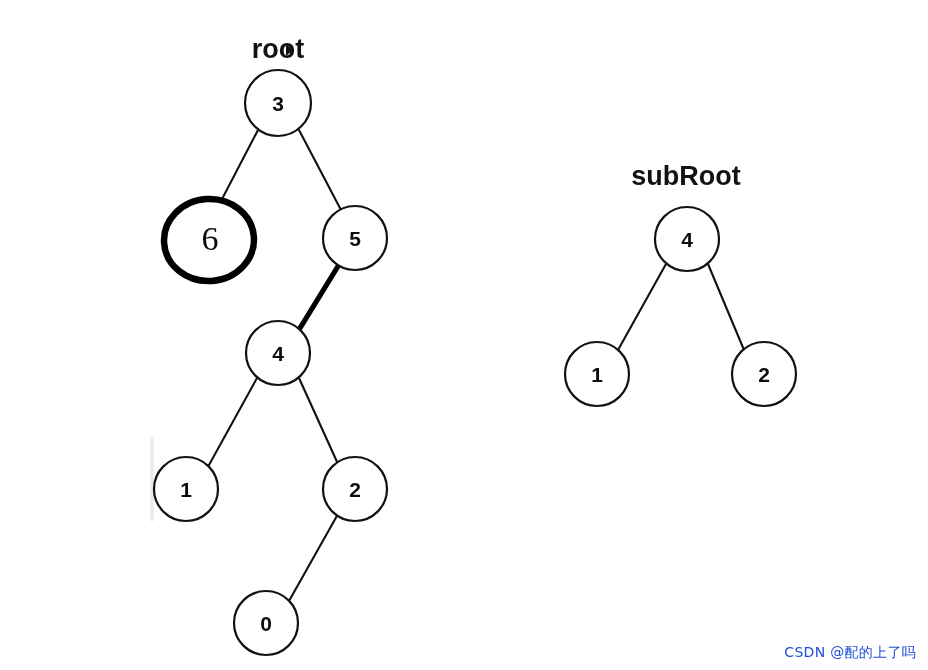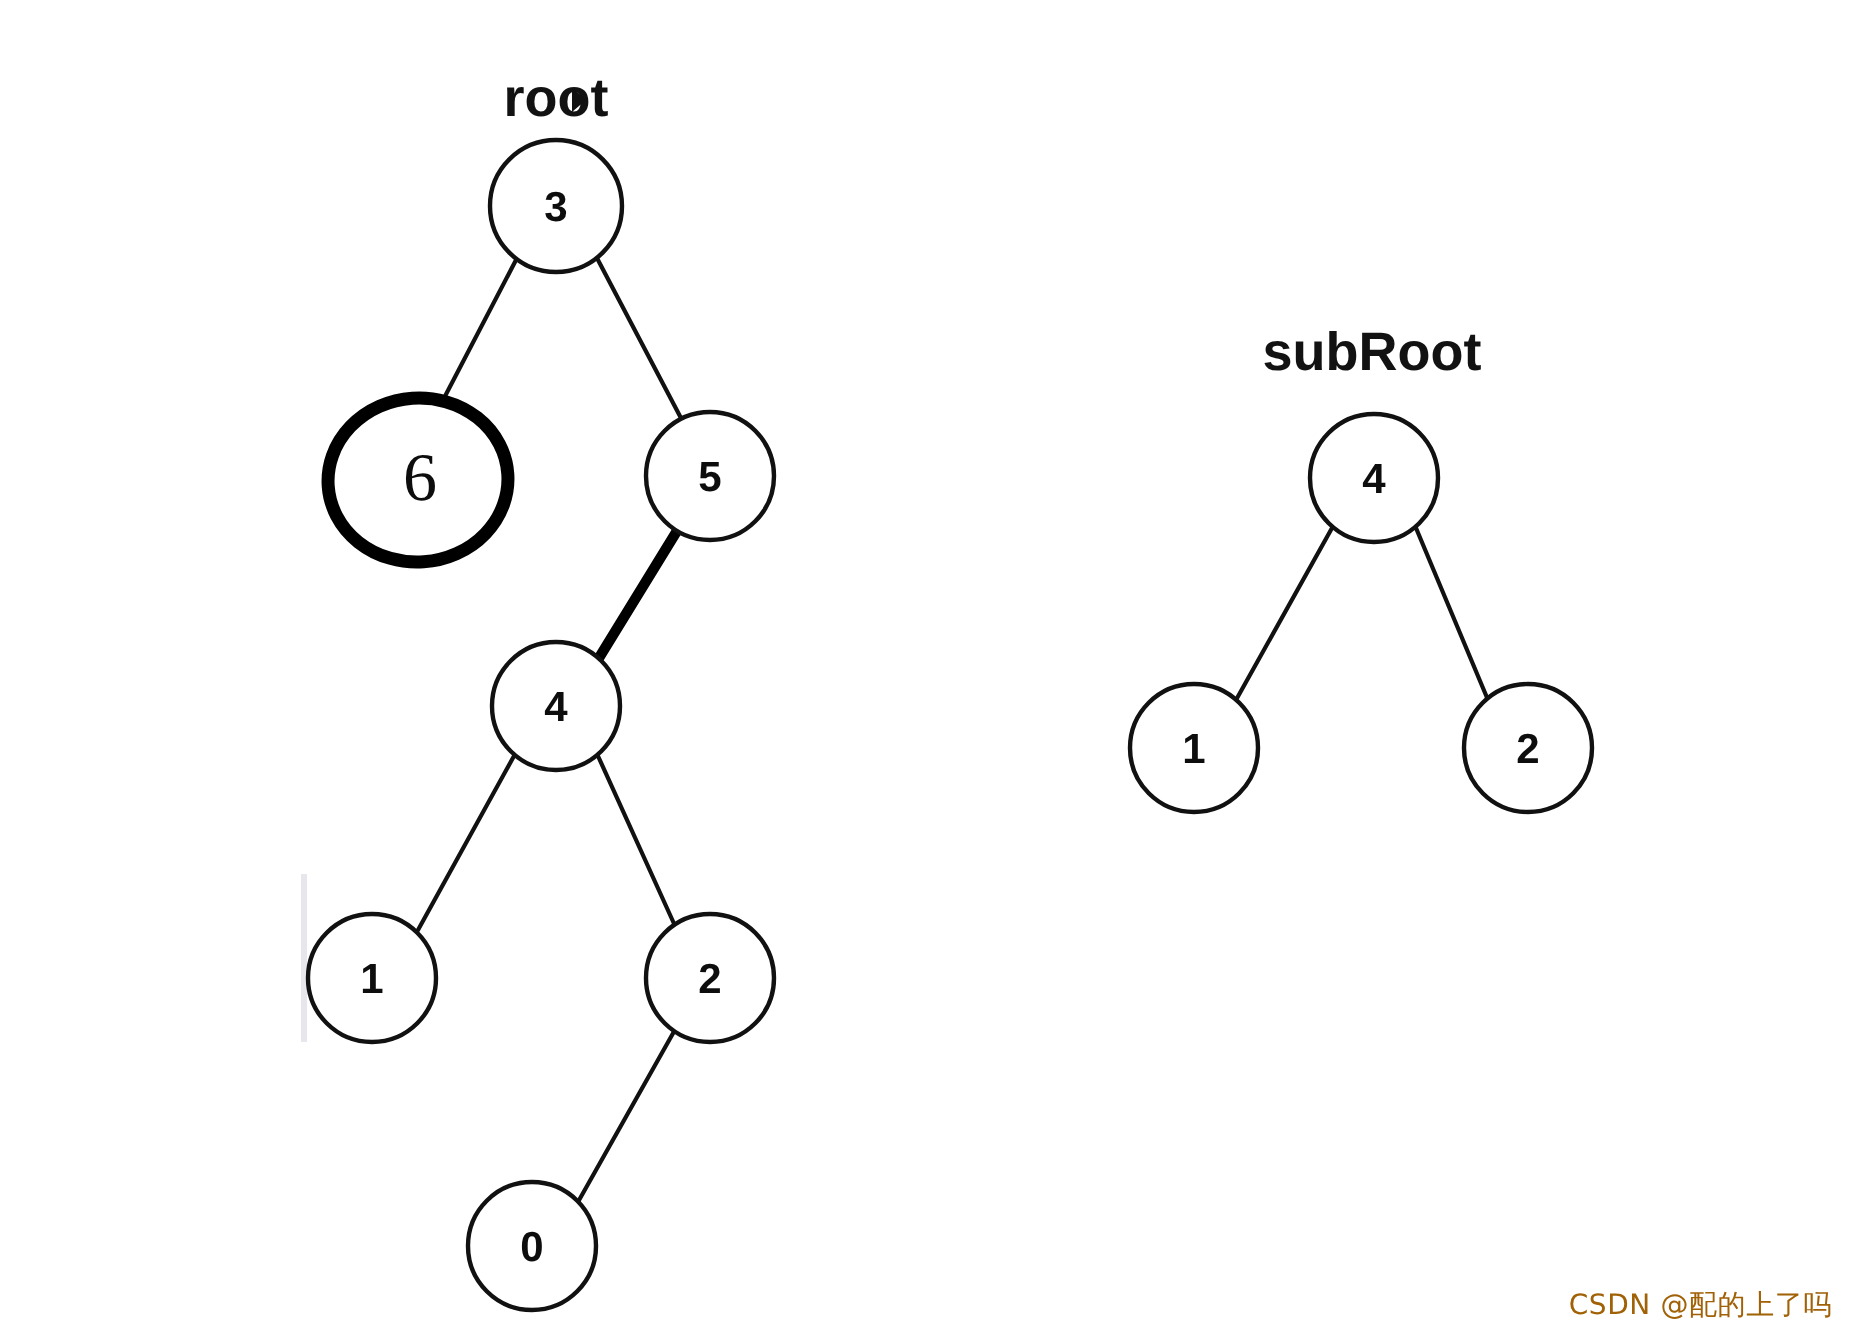--- a/index.html
+++ b/index.html
@@ -72,21 +72,21 @@
   }
   .guide-line {
     stroke: #e6e6ec;
     stroke-width: 3;
   }
   .watermark {
     position: absolute;
     right: 12px;
     bottom: 8px;
     font-size: 14px;
-    color: #a16207;
+    color: #1d4ed8;
     font-family: "DejaVu Sans", sans-serif;
     white-space: nowrap;
     letter-spacing: 0.3px;
   }
 </style>
 </head>
 <body>
 
 <svg id="canvas" viewBox="0 0 928 670">
 

